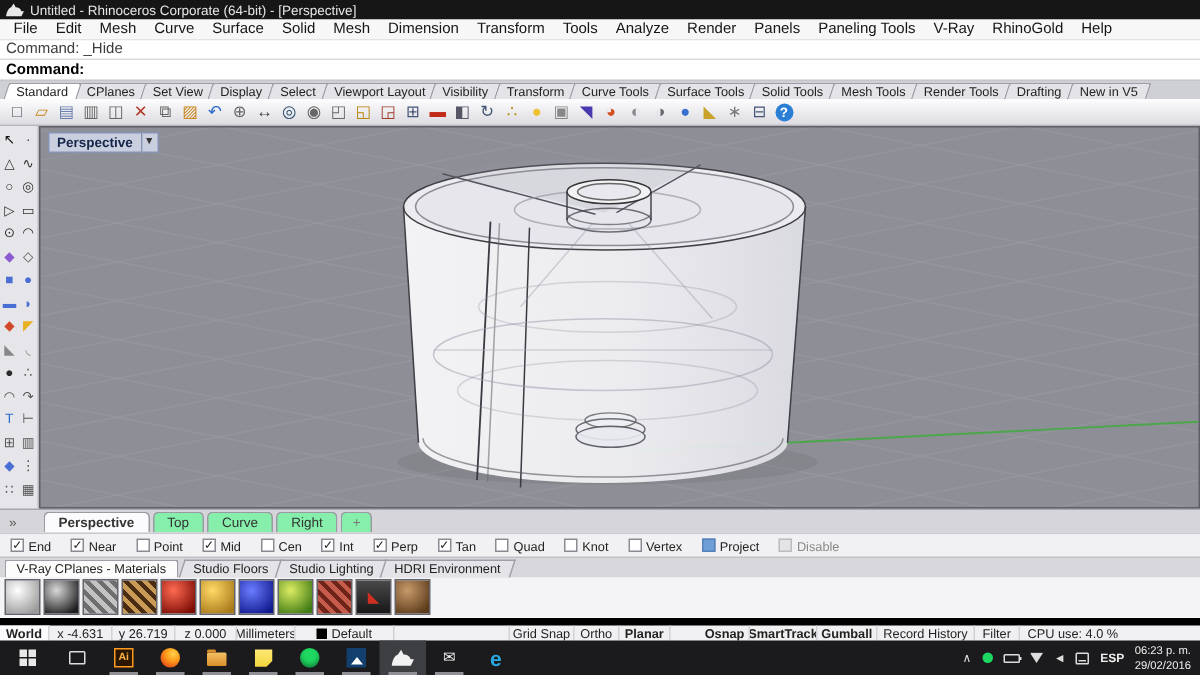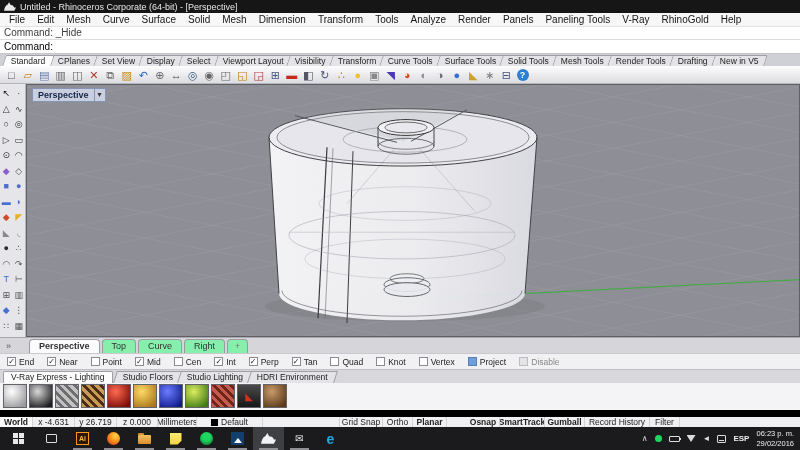--- a/index.html
+++ b/index.html
@@ -6,21 +6,21 @@
   html,body{width:800px;height:450px;overflow:hidden}
   body{font-family:"Liberation Sans","DejaVu Sans",sans-serif;display:flex;flex-direction:column;background:#f0f0f0;cursor:default;-webkit-user-select:none;user-select:none}
   
   .titlebar{flex:0 0 13px;background:#161616;color:#e6e6e6;display:flex;align-items:center;gap:4px;font-size:9px;padding-left:4px;white-space:nowrap}
   .titlebar svg{flex:0 0 auto}
   
   .menubar{flex:0 0 14px;background:#f7f7f7;display:flex;align-items:center;font-size:10px;color:#151515;padding-left:3px;border-bottom:1px solid #e3e3e3}
   .mitem{padding:0 6px;line-height:13px}
   
   .cmd1{flex:0 0 13px;background:#fff;border-bottom:1px solid #dcdcdc;font-size:10px;color:#3c3c3c;line-height:12px;padding:0 4px}
-  .cmd2{flex:0 0 14px;background:#fff;border-bottom:1px solid #c6c6c6;font-size:10px;font-weight:normal;color:#000;line-height:13px;padding:0 4px}
+  .cmd2{flex:0 0 14px;background:#fff;border-bottom:1px solid #c6c6c6;font-size:10px;font-weight:bold;color:#000;line-height:13px;padding:0 4px}
   
   .ttabs{flex:0 0 12px;background:#cfd0d5;display:flex;align-items:flex-end;padding-left:4px;font-size:8.5px;color:#222;overflow:hidden}
   .ttab{background:#e4e3e7;border:1px solid #9e9ea6;border-bottom:none;padding:0 6px;margin-right:-2px;transform:skewX(-18deg);border-radius:2px 2px 0 0;height:11px;line-height:10px;white-space:nowrap}
   .ttab>span{display:inline-block;transform:skewX(18deg)}
   .ttab.active{background:#fff;position:relative;z-index:2}
   
   .toolbar{flex:0 0 18px;background:linear-gradient(#fdfdfe,#dcdce1);border-bottom:1px solid #b6b6be;display:flex;align-items:center;padding-left:3px}
   .ticon{width:16.5px;text-align:center;font-size:11px;line-height:16px;color:#55565e}
   .ticon.help-circle{width:12px;height:12px;border-radius:50%;background:#2a7fd4;color:#fff;font-size:9px;font-weight:bold;line-height:12px;margin-left:2px}
   
@@ -48,21 +48,21 @@
   
   .vray{flex:0 0 41px;background:#f4f4f6;border-top:1px solid #c0c0c6;display:flex;flex-direction:column}
   .vraytabs{flex:0 0 13px;background:#d8d7dc;display:flex;align-items:flex-end;font-size:8.5px;color:#222;padding-left:3px}
   .vraytab{background:#e4e3e7;border:1px solid #9e9ea6;border-bottom:none;padding:0 7px;margin-right:-2px;transform:skewX(-18deg);height:12px;line-height:11px;white-space:nowrap}
   .vraytab>span{display:inline-block;transform:skewX(18deg)}
   .vraytab.active{background:#fcfcfd;transform:none;margin-right:2px;z-index:2;border-radius:2px 2px 0 0}
   .vraytab.active>span{transform:none}
   .thumbs{flex:0 0 26px;display:flex;gap:2px;padding:1px 0 0 3px;background:#f4f4f6}
   .thumb{width:24px;height:24px;border:1px solid #63636b;display:flex;align-items:center;justify-content:center;font-size:10px}
   
-  .statusbar{flex:0 0 14px;background:#f0f0f2;border-top:7px solid #000000;display:flex;align-items:stretch;font-size:8.5px;color:#222}
+  .statusbar{flex:0 0 14px;background:#f0f0f2;border-top:5px solid #000000;display:flex;align-items:stretch;font-size:8.5px;color:#222}
   .scell{border-right:1px solid #d2d2d8;display:flex;align-items:center;justify-content:center;gap:3px;white-space:nowrap;overflow:hidden}
   .scell.bold{font-weight:bold}
   .scell.white{background:#fbfbfd}
   .scell.cpu{justify-content:flex-start;padding-left:5px;border-right:none;flex:1}
   .swatch{width:7px;height:7px;background:#000;flex:0 0 auto}
   
   .taskbar{flex:0 0 23px;background:#1b1b1d;display:flex;align-items:stretch;color:#ddd}
   .tcell{width:31px;display:flex;align-items:center;justify-content:center;position:relative}
   .tcell.start{width:36px}
   .tcell.running::after{content:"";position:absolute;bottom:0;left:6px;right:6px;height:2px;background:#8f8f94}
@@ -369,21 +369,21 @@
       <span>Project</span>
     </span>
     <span class="oitem dim">
       <span class="cb disabled"></span>
       <span>Disable</span>
     </span>
   </div>
 
 <div class="vray">
   <div class="vraytabs">
-      <div class="vraytab active"><span>V-Ray Express - Lighting</span></div>
+      <div class="vraytab active"><span>V-Ray CPlanes - Materials</span></div>
       <div class="vraytab"><span>Studio Floors</span></div>
       <div class="vraytab"><span>Studio Lighting</span></div>
       <div class="vraytab"><span>HDRI Environment</span></div>
     </div>
   <div class="thumbs">
       <div class="thumb" style="background: radial-gradient(circle at 35% 30%, rgb(255, 255, 255) 0%, rgb(154, 154, 154) 85%);"></div>
       <div class="thumb" style="background: radial-gradient(circle at 35% 30%, rgb(216, 216, 216) 0%, rgb(28, 28, 28) 85%);"></div>
       <div class="thumb" style="background: repeating-linear-gradient(45deg, rgb(194, 194, 194) 0px, rgb(194, 194, 194) 3px, rgb(110, 110, 110) 3px, rgb(110, 110, 110) 6px);"></div>
       <div class="thumb" style="background: repeating-linear-gradient(45deg, rgb(200, 154, 86) 0px, rgb(200, 154, 86) 3px, rgb(74, 44, 18) 3px, rgb(74, 44, 18) 6px);"></div>
       <div class="thumb" style="background: radial-gradient(circle at 35% 30%, rgb(255, 106, 82) 0%, rgb(122, 12, 4) 85%);"></div>
@@ -419,20 +419,21 @@
     </div>
     <div class="scell" style="width: 77px; border-right: 1px solid rgb(210, 210, 216);"></div>
     <div class="scell" style="width: 43px;">Grid Snap</div>
     <div class="scell" style="width: 30px;">Ortho</div>
     <div class="scell bold" style="width: 34px;">Planar</div>
     <div class="scell bold" style="width: 33px; margin-left: 20px;">Osnap</div>
     <div class="scell bold" style="width: 45px;">SmartTrack</div>
     <div class="scell bold" style="width: 40px;">Gumball</div>
     <div class="scell" style="width: 65px;">Record History</div>
     <div class="scell" style="width: 30px;">Filter</div>
+    <div class="scell cpu">CPU use: 4.0 %</div>
   </div>
 
 <div class="taskbar">
     <div class="tcell start">
       <span class="winlogo">
         <i></i>
         <i></i>
         <i></i>
         <i></i>
       </span>

